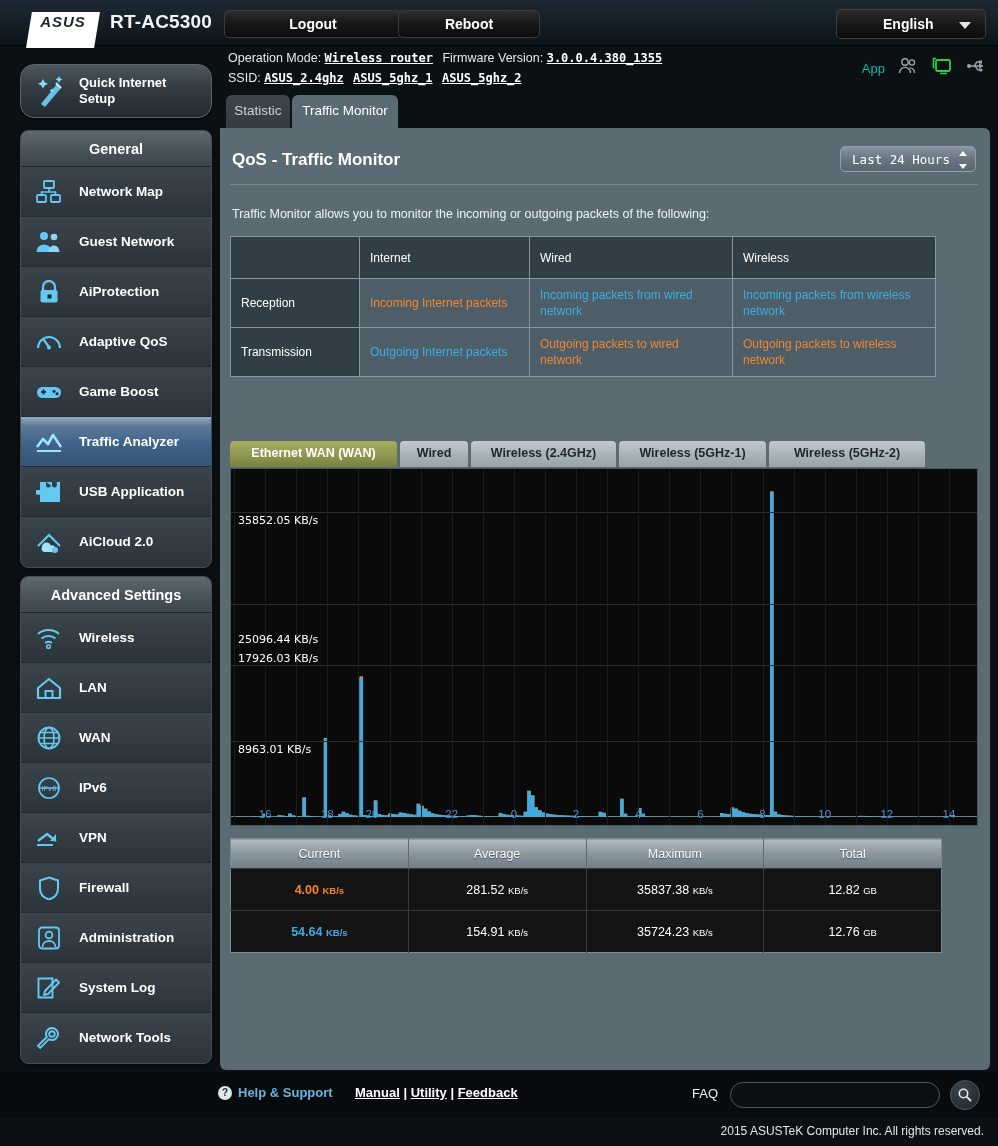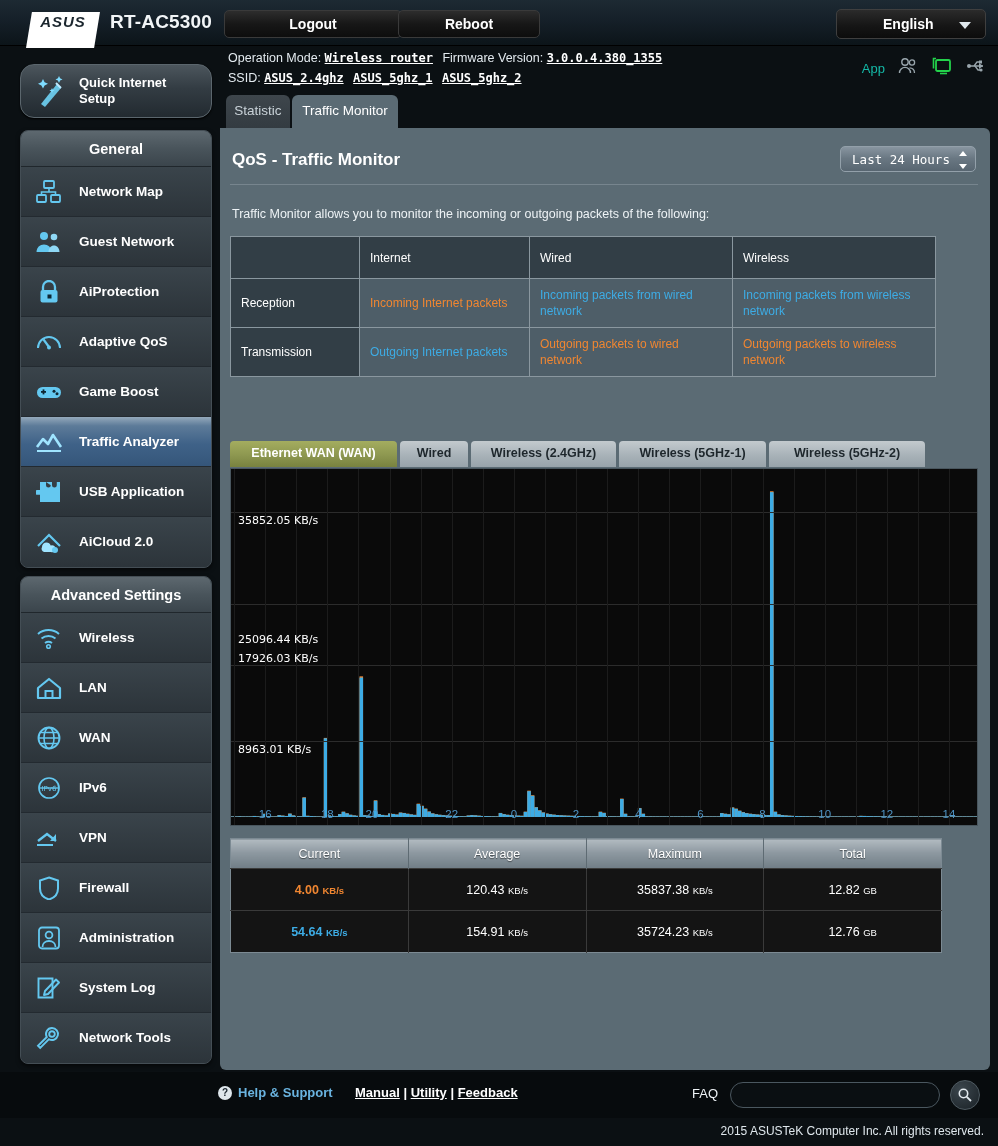--- a/index.html
+++ b/index.html
@@ -1128,21 +1128,21 @@
     <table class="stats-tbl">
       <tbody>
           <tr>
         <th>Current</th>
         <th>Average</th>
         <th>Maximum</th>
         <th>Total</th>
       </tr>
       <tr>
         <td><span class="val-orange">4.00</span> <span class="u val-orange">KB/s</span></td>
-        <td><span>120.43</span> <span class="u">KB/s</span></td>
+        <td><span>281.52</span> <span class="u">KB/s</span></td>
         <td><span>35837.38</span> <span class="u">KB/s</span></td>
         <td><span>12.82</span> <span class="u">GB</span></td>
       </tr>
       <tr>
         <td><span class="val-blue">54.64</span> <span class="u val-blue">KB/s</span></td>
         <td><span>154.91</span> <span class="u">KB/s</span></td>
         <td><span>35724.23</span> <span class="u">KB/s</span></td>
         <td><span>12.76</span> <span class="u">GB</span></td>
       </tr>
     </tbody>

